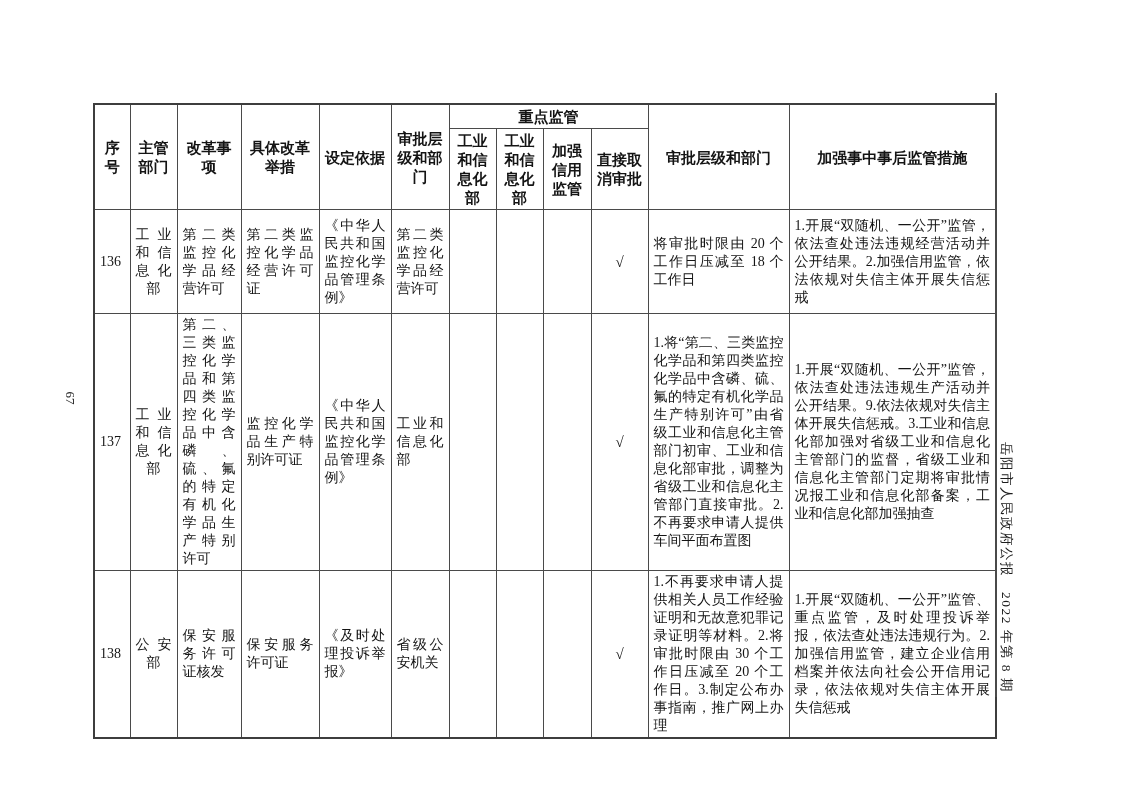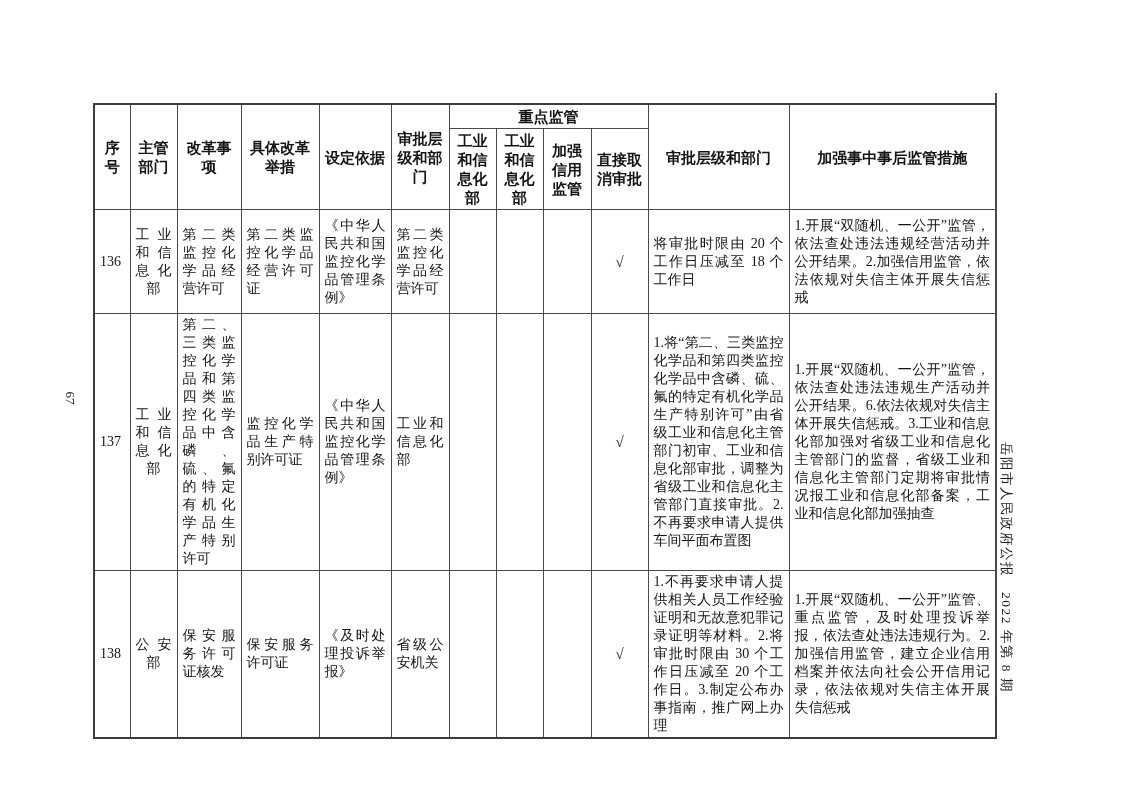--- a/index.html
+++ b/index.html
@@ -140,21 +140,21 @@
         <td class="dept">工业和信息化部</td>
         <td class="jst">第二、三类监控化学品和第四类监控化学品中含磷、硫、氟的特定有机化学品生产特别许可</td>
         <td class="jst">监控化学品生产特别许可证</td>
         <td class="jst">《中华人民共和国监控化学品管理条例》</td>
         <td class="jst">工业和信息化部</td>
         <td class="check"></td>
         <td class="check"></td>
         <td class="check"></td>
         <td class="check">√</td>
         <td class="longtext">1.将“第二、三类监控化学品和第四类监控化学品中含磷、硫、氟的特定有机化学品生产特别许可”由省级工业和信息化主管部门初审、工业和信息化部审批，调整为省级工业和信息化主管部门直接审批。2.不再要求申请人提供车间平面布置图</td>
-        <td class="longtext">1.开展“双随机、一公开”监管，依法查处违法违规生产活动并公开结果。6.依法依规对失信主体开展失信惩戒。3.工业和信息化部加强对省级工业和信息化主管部门的监督，省级工业和信息化主管部门定期将审批情况报工业和信息化部备案，工业和信息化部加强抽查</td>
+        <td class="longtext">1.开展“双随机、一公开”监管，依法查处违法违规生产活动并公开结果。9.依法依规对失信主体开展失信惩戒。3.工业和信息化部加强对省级工业和信息化主管部门的监督，省级工业和信息化主管部门定期将审批情况报工业和信息化部备案，工业和信息化部加强抽查</td>
       </tr>
       <tr class="r138">
         <td class="seq">138</td>
         <td class="dept">公安部</td>
         <td class="jst">保安服务许可证核发</td>
         <td class="jst">保安服务许可证</td>
         <td class="jst">《及时处理投诉举报》</td>
         <td class="jst">省级公安机关</td>
         <td class="check"></td>
         <td class="check"></td>

